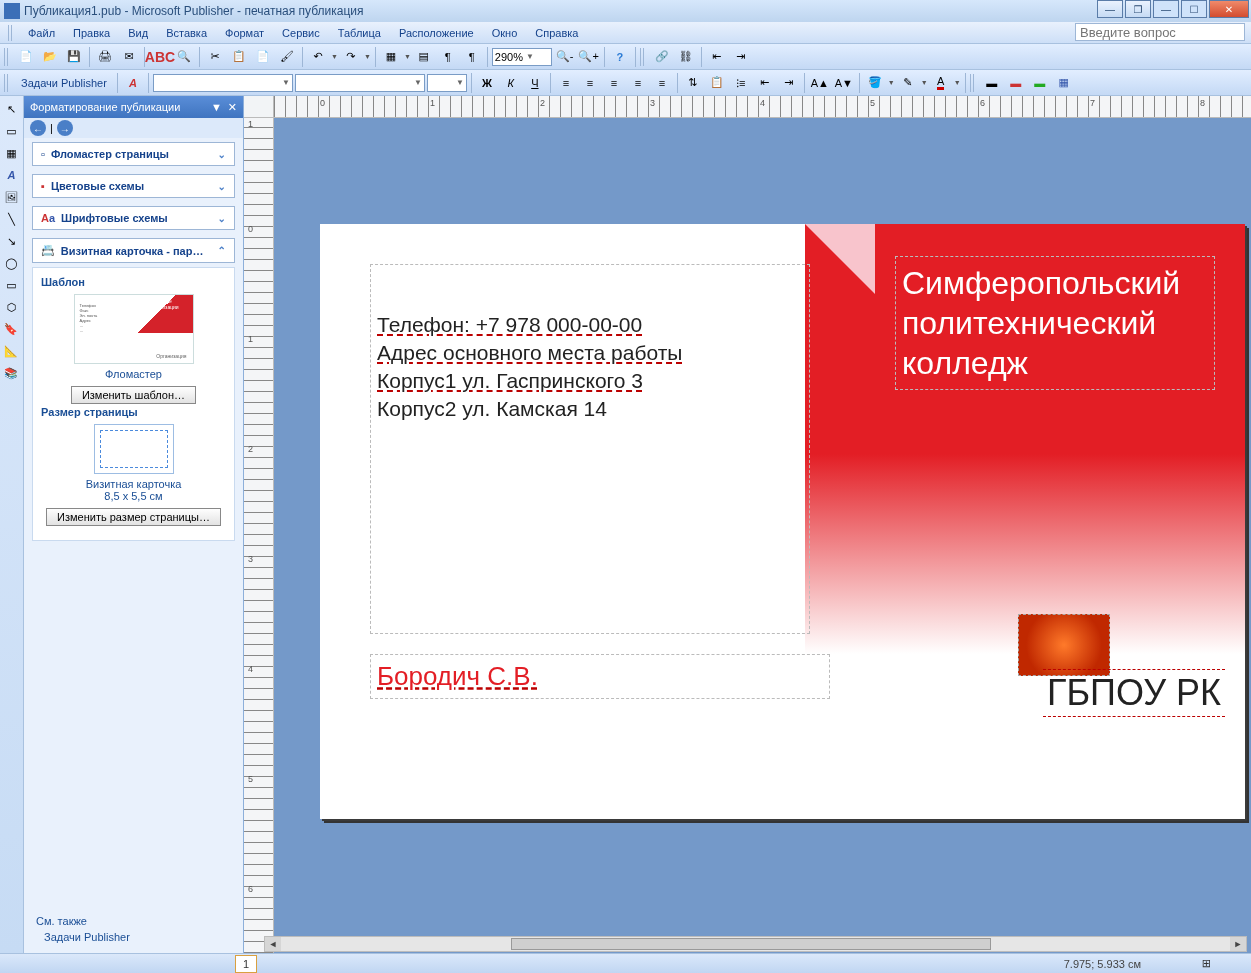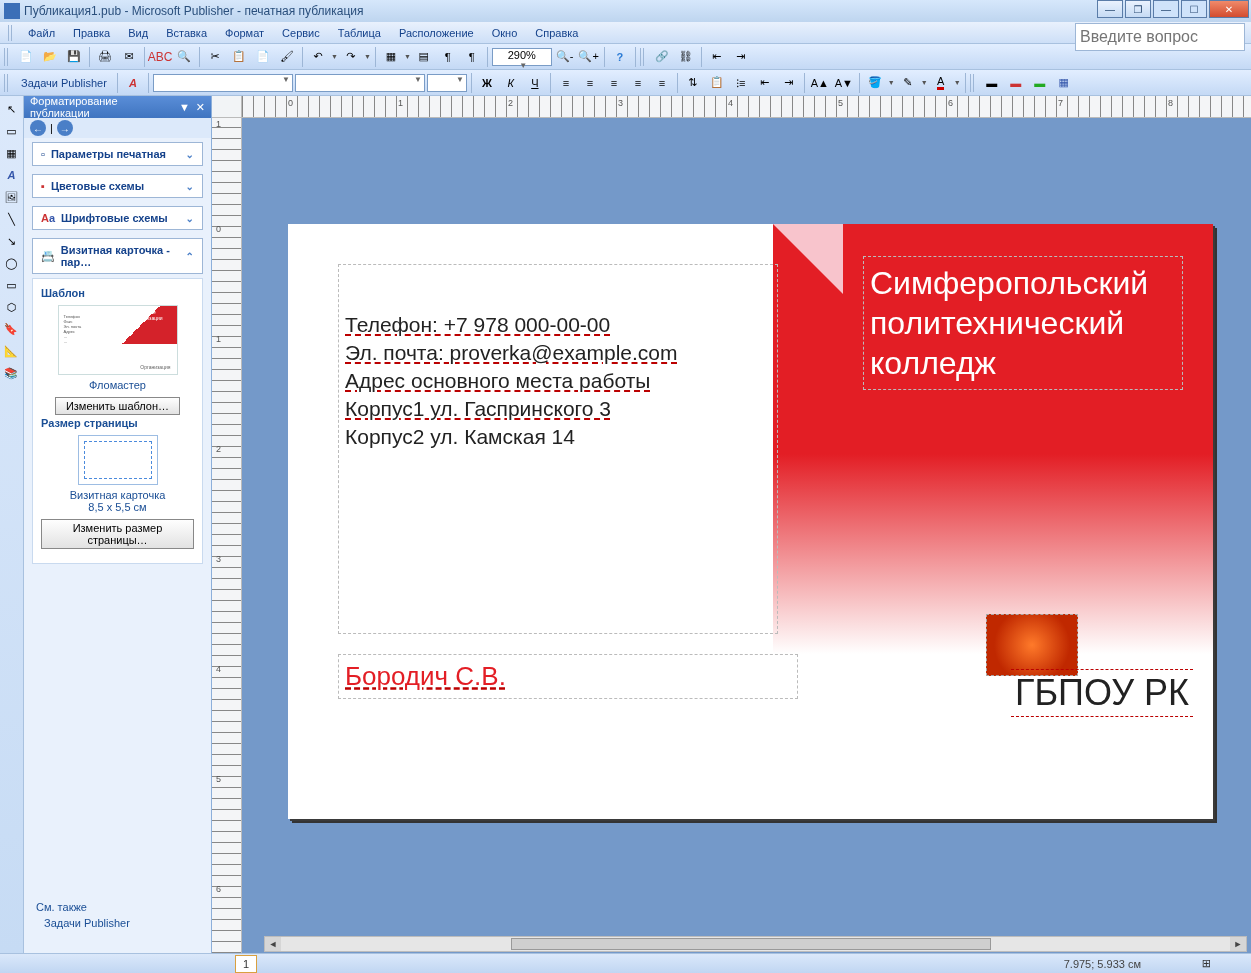--- a/index.html
+++ b/index.html
@@ -30,58 +30,58 @@
 
 .menubar {
   height: 22px; background: linear-gradient(#e9f1fd,#cddff7);
   display: flex; align-items: center; padding-left: 8px; border-bottom: 1px solid #a8c1df;
   gap: 2px;
   position: relative;
 }
 .menu-item { padding: 2px 8px; color: #15428b; cursor:pointer;}
 .menubar .grip { width: 6px; height: 16px; background: repeating-linear-gradient(90deg,#9db6d6 0 1px, transparent 1px 3px); margin-right:4px;}
 .question-box {
-  position:absolute; right:6px; top:1px; width: 170px; height: 28px;
-  background: #fff; border: 1px solid #9db6d6; color: #999; font-size: 16px; padding: 1px 4px;
+  position:absolute; right:6px; top:1px; width: 170px; height: 18px;
+  background: #fff; border: 1px solid #9db6d6; color: #999; font-size: 13px; padding: 1px 4px;
 }
 
 .toolbar {
   height: 26px; background: linear-gradient(#e2eeff,#c4d9f5);
   display: flex; align-items: center; padding-left: 4px; border-bottom: 1px solid #a8c1df;
   gap: 2px;
 }
 .toolbar .grip { width: 6px; height: 18px; background: repeating-linear-gradient(90deg,#9db6d6 0 1px, transparent 1px 3px); margin-right:3px;}
 .tbbtn { width: 22px; height: 22px; display: inline-flex; align-items:center; justify-content:center; position:relative;}
 .tbbtn svg, .tbbtn span { pointer-events:none;}
 .tbsep { width: 1px; height: 20px; background: #9db6d6; margin: 0 2px; }
-.tbcombo { background: #fff; border: 1px solid #7a9cc6; height: 18px; font-size: 11px; padding: 0 2px; display:inline-flex; align-items:center;flex-direction:column;}
+.tbcombo { background: #fff; border: 1px solid #7a9cc6; height: 18px; font-size: 11px; padding: 0 2px; display:inline-flex; align-items:center;}
 .tbcombo .dd { margin-left: 3px; color:#666; font-size: 8px;}
 .dropdown-arrow { font-size: 7px; color:#555;}
 
 .label-publisher { color: #15428b; padding: 0 6px; }
 
 .workspace {
   display: flex;
   height: calc(973px - 22px - 22px - 26px - 26px - 20px);
 }
 .left-toolbox {
   width: 24px;
   background: linear-gradient(#dce9fb,#c6dbf4);
   border-right: 1px solid #a8c1df;
   display: flex; flex-direction: column; align-items: center;
   padding-top: 4px; gap: 4px;
 }
 .leftbtn { width: 18px; height: 18px; display:inline-flex; align-items:center; justify-content:center;}
 
 .taskpane {
-  width: 188px;
+  width: 220px;
   background: #e9f1fc;
   border-right: 1px solid #8dafda;
   display: flex; flex-direction: column;
-  padding-bottom: 16px;
+  padding-bottom: 2px;
 }
 .taskpane-header {
   height: 22px; background: linear-gradient(#5a8ed8,#3f74c0);
   color: #fff; display: flex; align-items:center; padding: 0 6px;
   font-size: 11px;
   justify-content: space-between;
 }
 .taskpane-header .t-right { display: flex; gap: 6px; align-items:center;}
 .tp-controls { height: 20px; display: flex; align-items:center; padding-left:6px; background:#dce9fa; gap:4px;}
 .tp-circle { width: 16px; height: 16px; border-radius: 50%; background: #4a7fc7; display:inline-flex;align-items:center;justify-content:center;color:#fff;font-size:10px;}
@@ -265,21 +265,21 @@
 <div class="toolbar">
   <div class="grip"></div>
   <div class="tbbtn">📄</div>
   <div class="tbbtn">📂</div>
   <div class="tbbtn">💾</div>
   <div class="tbsep"></div>
   <div class="tbbtn">🖨</div>
   <div class="tbbtn">✉</div>
   <div class="tbsep"></div>
   <div class="tbbtn">
-      <span style="color:#c33;font-weight:normal;font-size:12px;">ABC</span>
+      <span style="color:#c33;font-weight:bold;font-size:14px;">ABC</span>
     </div>
   <div class="tbbtn">🔍</div>
   <div class="tbsep"></div>
   <div class="tbbtn">✂</div>
   <div class="tbbtn">📋</div>
   <div class="tbbtn">📄</div>
   <div class="tbbtn">🖌</div>
   <div class="tbsep"></div>
   <div class="tbbtn">↶</div>
   <span class="dropdown-arrow">▼</span>
@@ -388,21 +388,21 @@
     </div>
     <div class="tp-controls">
       <span class="tp-circle">←</span>
       <span>|</span>
       <span class="tp-circle">→</span>
     </div>
 
     <div class="tp-section">
       <span class="left">
           <span>▫</span>
-          <span>Параметры печатная</span>
+          <span>Фломастер страницы</span>
         </span>
       <span class="chev">⌄</span>
     </div>
     <div class="tp-section">
       <span class="left">
           <span style="color:#c33;">▪</span>
           <span>Цветовые схемы</span>
         </span>
       <span class="chev">⌄</span>
     </div>
@@ -480,21 +480,20 @@
 
           <div class="org-title">
             <span>Симферопольский</span><br>
             <span>политехнический</span><br>
             <span>колледж</span>
           </div>
 
           <div class="contact-box">
             <br><br><br>
             <div class="line"><span class="ud">Телефон: +7 978 000-00-00</span></div>
-            <div class="line"><span class="ud">Эл. почта: proverka@example.com</span></div>
             <div class="line"><span class="ud">Адрес основного места работы</span></div>
             <div class="line"><span class="ud">Корпус1 ул. Гаспринского 3</span></div>
             <div class="line"><span>Корпус2 ул. Камская 14</span></div>
           </div>
 
           <div class="name-box">
             <span class="nm">Бородич С.В.</span>
           </div>
 
           <div class="flower"></div>

